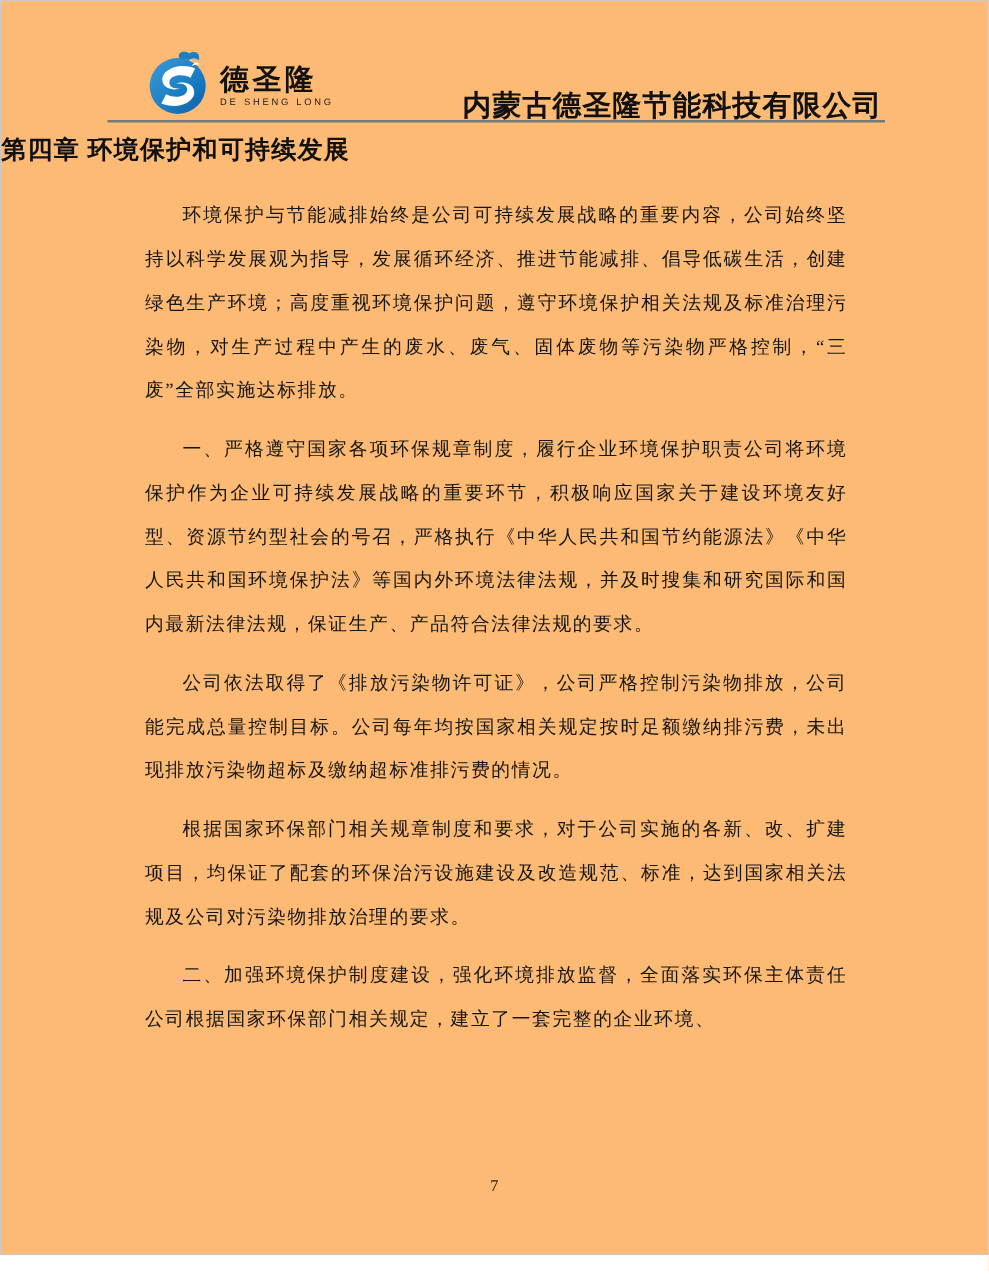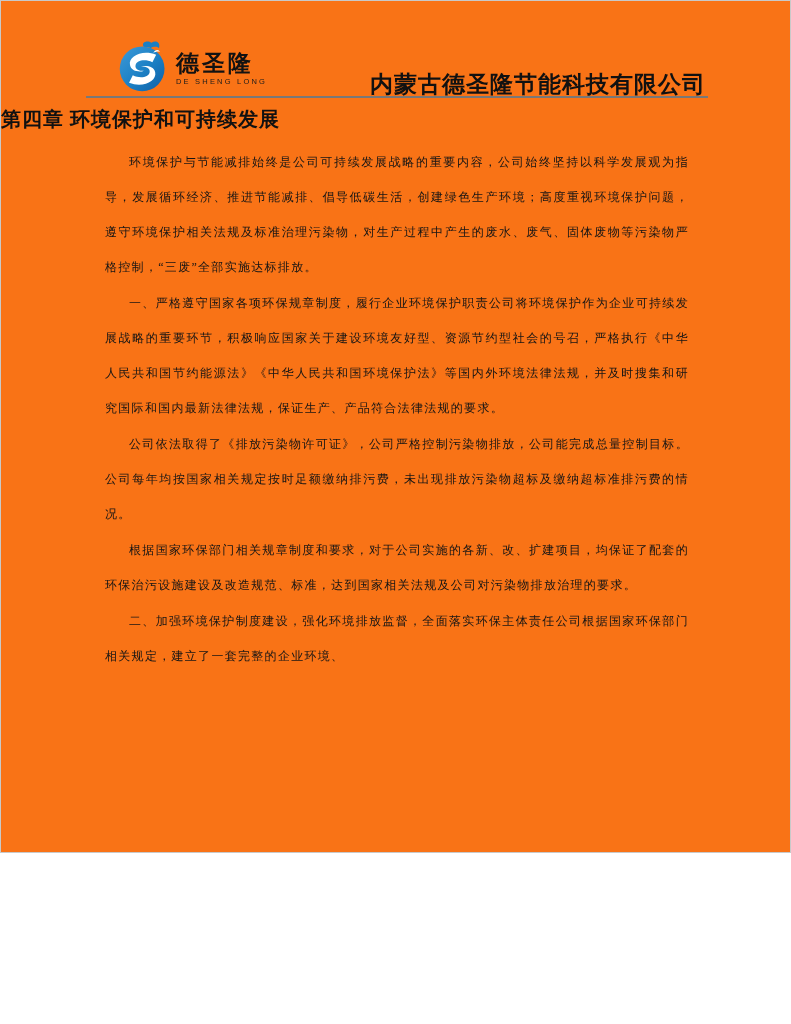--- a/index.html
+++ b/index.html
@@ -3,22 +3,22 @@
 <meta charset="utf-8">
 <style>
   html, body {
     margin: 0;
     padding: 0;
     background: #ffffff;
   }
   .page {
     position: relative;
     width: 791px;
-    height: 853px;
-    background: #f97316;
+    height: 1004px;
+    background: #fdba74;
     box-sizing: border-box;
     border: 1px solid #c9c9c9;
     font-family: "Liberation Serif", "DejaVu Serif", serif;
     color: #1a1a1a;
     overflow: hidden;
   }
 
   
   .logo {
     position: absolute;
@@ -82,22 +82,22 @@
   }
 
   
   .body-text {
     position: absolute;
     top: 143px;
     left: 103px;
     width: 586px;
   }
   .body-text p {
-    margin: 1px;
-    font-size: 12px;
+    margin: 12px;
+    font-size: 15px;
     line-height: 35px;
     letter-spacing: 1.3px;
     text-indent: 2em;
     text-align: justify;
     text-justify: inter-ideograph;
     color: #151515;
   }
 
   
   .page-number {

